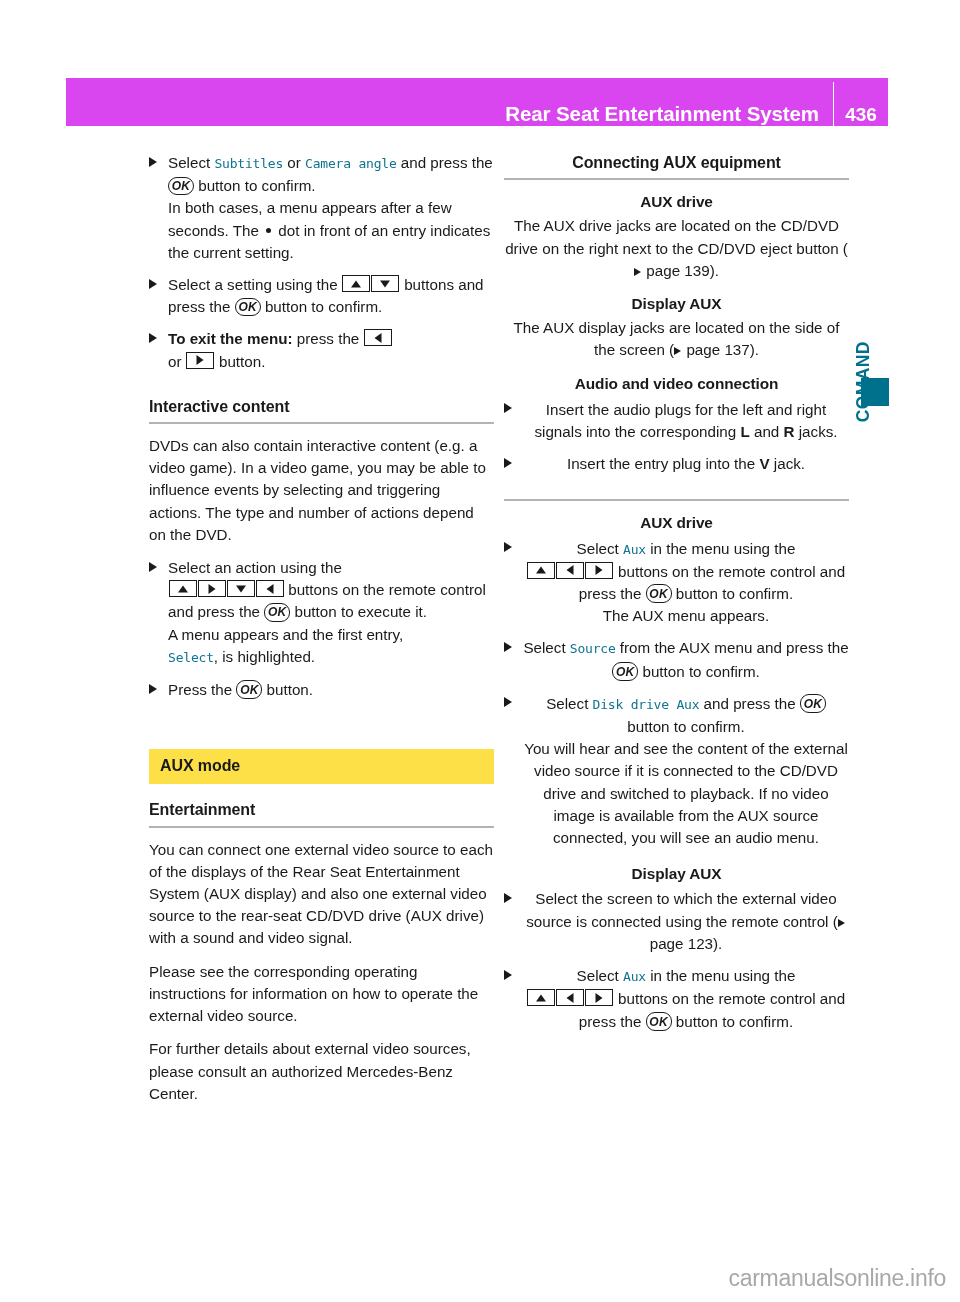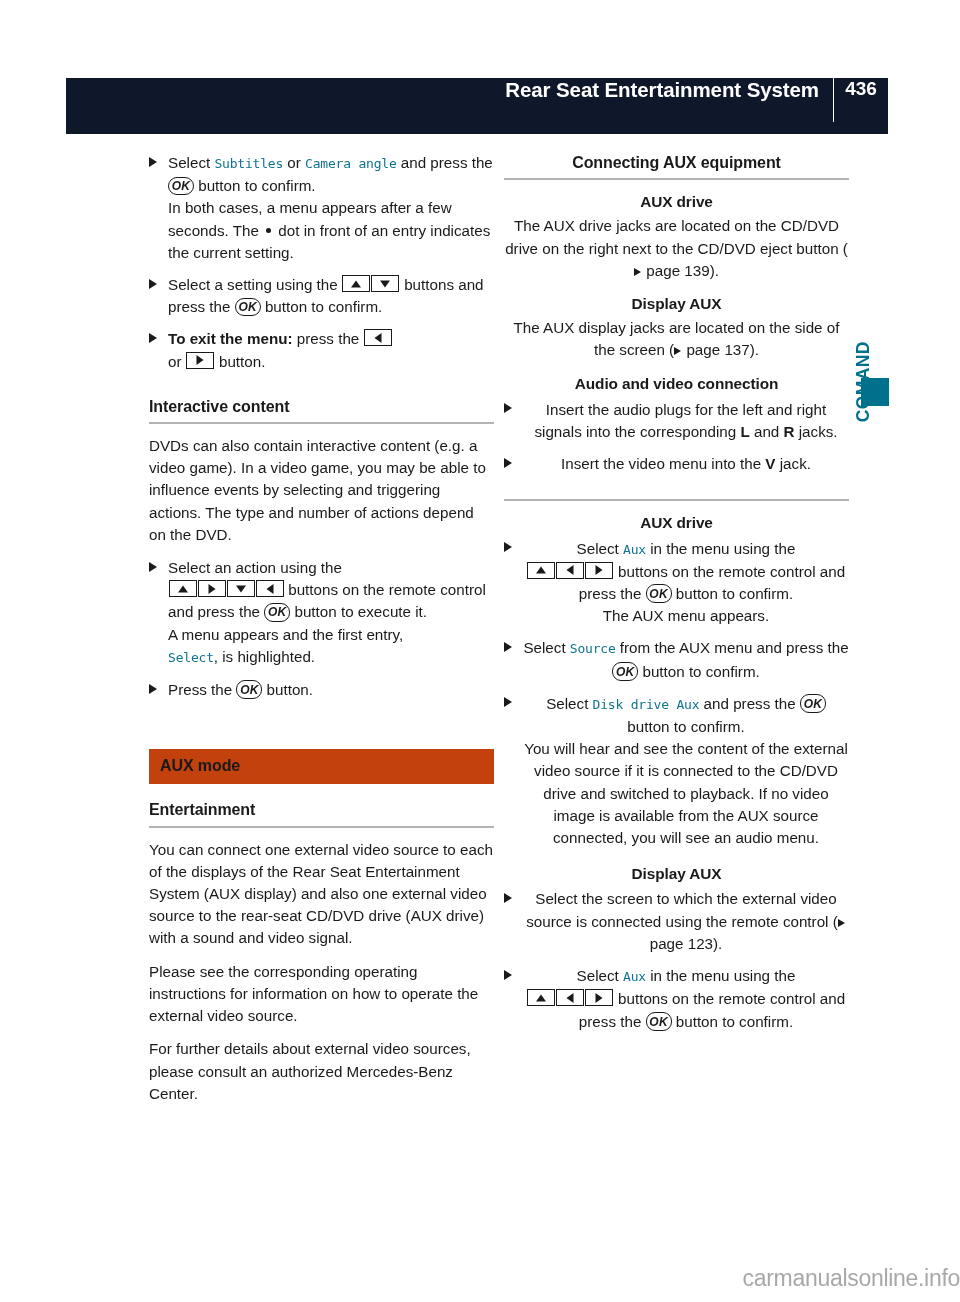--- a/index.html
+++ b/index.html
@@ -15,24 +15,24 @@
     color: #1a1a1a;
     overflow: hidden;
   }
 
   
   .header-bar {
     position: absolute;
     left: 66px;
     top: 78px;
     width: 822px;
-    height: 56px;
-    background: #0f172a;
+    height: 48px;
+    background: #d946ef;
     display: flex;
-    align-items: flex-start;
+    align-items: flex-end;
     justify-content: flex-end;
   }
   .header-title {
     font-size: 20.5px;
     font-weight: bold;
     color: #ffffff;
     letter-spacing: -0.1px;
     padding-right: 14px;
     white-space: nowrap;
   }
@@ -78,21 +78,21 @@
     font-size: 15.4px;
     font-weight: bold;
     margin: 0 0 2px 0;
     letter-spacing: -0.1px;
   }
   p.body {
     margin: 0 0 11px 0;
   }
 
   .gray-band {
-    background: #c2410c;
+    background: #fde047;
     font-size: 16px;
     font-weight: bold;
     padding: 6px 0 7px 11px;
     margin: 0 0 15px 0;
     letter-spacing: -0.1px;
   }
 
   
   .step {
     position: relative;
@@ -236,21 +236,21 @@
     direction: ltr;
   }
   .side-label-inner {
     display: inline-block;
     transform: translate(-100%, 0);
   }
 
   
   .watermark {
     position: absolute;
-    right: 0;
+    right: 14px;
     bottom: 10px;
     font-size: 23px;
     color: #a8a8a8;
     letter-spacing: -0.3px;
     white-space: nowrap;
   }
 </style>
 </head>
 <body>
 
@@ -319,21 +319,21 @@
 
   <h3 class="sub-head">Audio and video connection</h3>
 
   <div class="step" style="margin-top:4px">
     <span class="step-marker"></span>
     <span>Insert the audio plugs for the left and right signals into the corresponding </span><b class="emph">L</b><span> and </span><b class="emph">R</b><span> jacks.</span>
   </div>
 
   <div class="step">
     <span class="step-marker"></span>
-    <span>Insert the video menu into the </span><b class="emph">V</b><span> jack.</span>
+    <span>Insert the entry plug into the </span><b class="emph">V</b><span> jack.</span>
   </div>
 
   <div style="height:14px"></div>
   <div class="rule"></div>
 
   <h3 class="sub-head">AUX drive</h3>
 
   <div class="step" style="margin-top:3px">
     <span class="step-marker"></span>
     <span>Select </span><span class="menu-term">Aux</span><span> in the menu using the</span>

